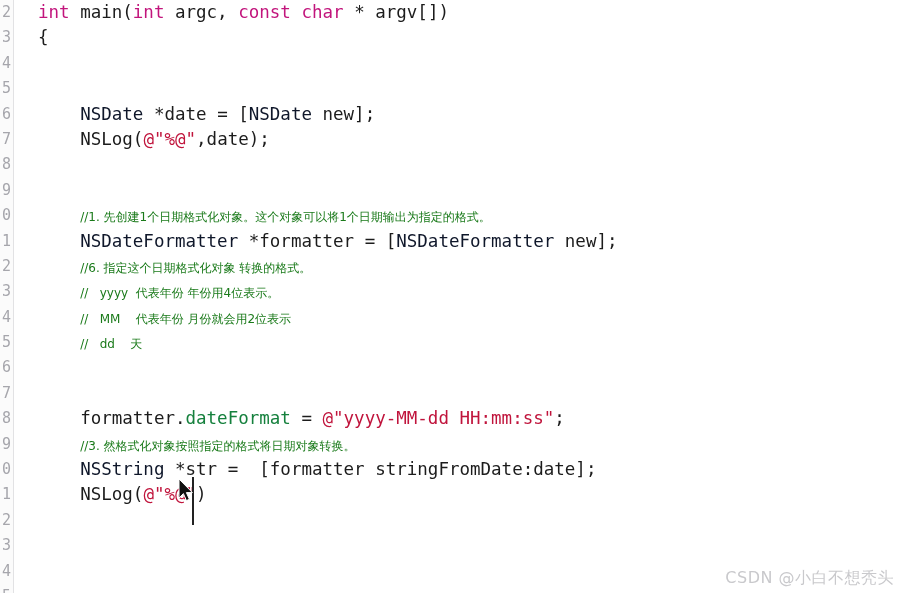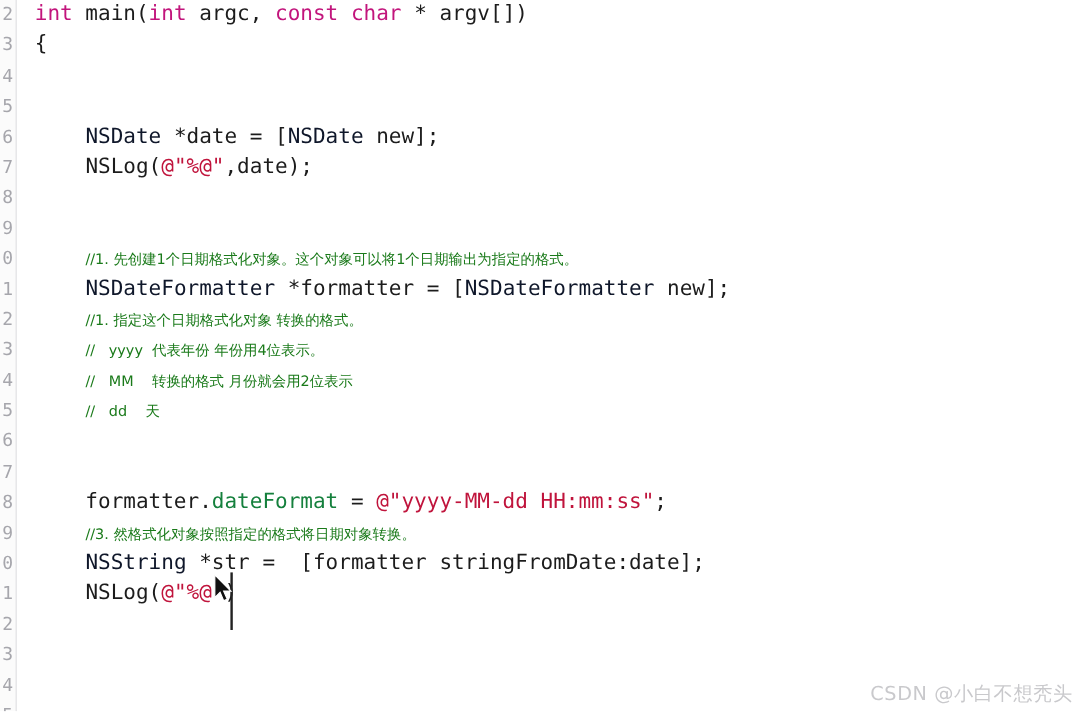--- a/index.html
+++ b/index.html
@@ -48,22 +48,23 @@
     right: 0;
     height: 593px;
     overflow: hidden;
   }
   .code-line {
     height: 25.4px;
     line-height: 25.4px;
     font-size: 17.5px;
     white-space: pre;
     color: #1c1c1c;
-    padding-left: 14px;
+    padding-left: 3px;
     letter-spacing: 0px;
+    margin-left: 20px;
   }
 
   
   .kw   { color: #c2157c; }          
   .cls  { color: #0f172a; font-weight: normal; }  
   .str  { color: #c0143c; }          
   .cmt  { color: #1a7a1a; }          
   .prop { color: #15803d; }          
   .plain{ color: #1c1c1c; }
 
@@ -137,23 +138,23 @@
       <div class="code-line"><span class="kw">int</span><span class="plain"> main(</span><span class="kw">int</span><span class="plain"> argc, </span><span class="kw">const</span><span class="plain"> </span><span class="kw">char</span><span class="plain"> * argv[])</span></div>
       <div class="code-line"><span class="plain">{</span></div>
       <div class="code-line">&nbsp;</div>
       <div class="code-line">&nbsp;</div>
       <div class="code-line"><span class="plain">    </span><span class="cls">NSDate</span><span class="plain"> *date = [</span><span class="cls">NSDate</span><span class="plain"> new];</span></div>
       <div class="code-line"><span class="plain">    </span><span class="plain">NSLog(</span><span class="str">@"%@"</span><span class="plain">,date);</span></div>
       <div class="code-line">&nbsp;</div>
       <div class="code-line">&nbsp;</div>
       <div class="code-line"><span class="plain">    </span><span class="cmt cmt-cn">//1. 先创建1个日期格式化对象。这个对象可以将1个日期输出为指定的格式。</span></div>
       <div class="code-line"><span class="plain">    </span><span class="cls">NSDateFormatter</span><span class="plain"> *formatter = [</span><span class="cls">NSDateFormatter</span><span class="plain"> new];</span></div>
-      <div class="code-line"><span class="plain">    </span><span class="cmt cmt-cn">//1. 指定这个日期格式化对象 转换的格式。</span></div>
+      <div class="code-line"><span class="plain">    </span><span class="cmt cmt-cn">//6. 指定这个日期格式化对象 转换的格式。</span></div>
       <div class="code-line"><span class="plain">    </span><span class="cmt cmt-cn">//   yyyy  代表年份 年份用4位表示。</span></div>
-      <div class="code-line"><span class="plain">    </span><span class="cmt cmt-cn">//   MM    转换的格式 月份就会用2位表示</span></div>
+      <div class="code-line"><span class="plain">    </span><span class="cmt cmt-cn">//   MM    代表年份 月份就会用2位表示</span></div>
       <div class="code-line"><span class="plain">    </span><span class="cmt cmt-cn">//   dd    天</span></div>
       <div class="code-line"><span class="plain">    </span></div>
       <div class="code-line"><span class="plain">    </span></div>
       <div class="code-line"><span class="plain">    formatter.</span><span class="prop">dateFormat</span><span class="plain"> = </span><span class="str">@"yyyy-MM-dd HH:mm:ss"</span><span class="plain">;</span></div>
       <div class="code-line"><span class="plain">    </span><span class="cmt cmt-cn">//3. 然格式化对象按照指定的格式将日期对象转换。</span></div>
       <div class="code-line"><span class="plain">    </span><span class="cls">NSString</span><span class="plain"> *str =  [formatter stringFromDate:date];</span></div>
       <div class="code-line"><span class="plain">    </span><span class="plain">NSLog(</span><span class="str">@"%@"</span><span class="plain">)</span></div>
       <div class="code-line">&nbsp;</div>
       <div class="code-line">&nbsp;</div>
     </div>

